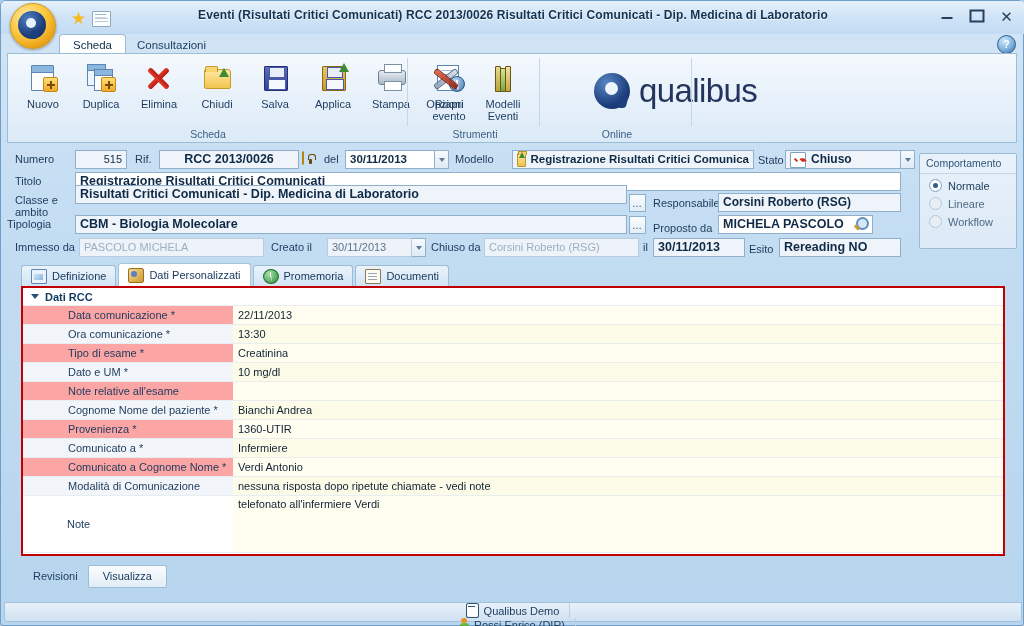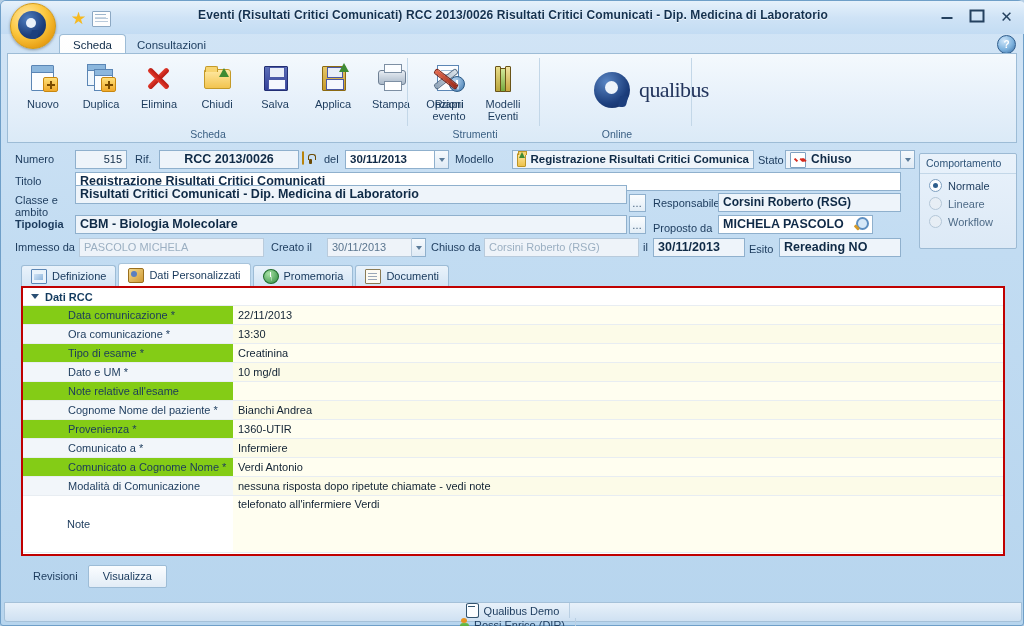--- a/index.html
+++ b/index.html
@@ -135,21 +135,21 @@
   .ic-books span{position:absolute;top:0;width:4px;height:24px;border:1px solid #6a5418;border-radius:1px 1px 0 0;}
   .ic-books span:nth-child(1){left:0;background:linear-gradient(180deg,#e8dd8a,#b9a53a);}
   .ic-books span:nth-child(2){left:5px;background:linear-gradient(180deg,#d4e79a,#75a93d);height:22px;top:2px;}
   .ic-books span:nth-child(3){left:10px;background:linear-gradient(180deg,#f0e2a0,#c8a63e);}
   
   .qlogo{position:absolute;left:52px;top:18px;display:flex;align-items:center;gap:9px;}
   .qmark{width:36px;height:36px;border-radius:50%;
     background:radial-gradient(circle at 35% 28%,#5a86c4 0%,#1d3f7d 62%,#11275a 100%);position:relative;}
   .qmark:after{content:"";position:absolute;left:11px;top:9px;width:13px;height:13px;border-radius:50%;background:#eef4fb;}
   .qmark .t{position:absolute;left:25px;top:24px;width:8px;height:11px;background:#1d3f7d;transform:skewX(-14deg);border-radius:0 0 3px 3px;}
-  .qtext{font-size:22px;color:#23355d;letter-spacing:-.6px;font-family:Liberation Serif, serif;}
+  .qtext{font-size:33px;color:#23355d;letter-spacing:-.6px;font-family:Liberation Sans, sans-serif;}
   
   .form{position:absolute;left:6px;top:146px;width:1010px;height:444px;}
   .lab{font-size:11px;color:#1b3a5c;}
   .fld{
     background:#fff;border:1px solid #8fb0cd;box-sizing:border-box;
     font-size:11px;color:#102a47;padding:0 4px;line-height:17px;height:19px;
     display:flex;align-items:center;overflow:hidden;white-space:nowrap;
   }
   .fld.ro{background:#eef4fa;color:#0f2a46;}
   .fld.dis{background:#eef3f9;color:#9bafc2;border-color:#b9cbdc;}
@@ -198,21 +198,21 @@
   .ti-prom:after{content:"";position:absolute;left:6px;top:2px;width:1.5px;height:5px;background:#fff;box-shadow:1px 4px 0 -.3px #fff;}
   .ti-doc{background:#fdfbf3;border:1px solid #8a7b55;border-radius:1px;}
   .ti-doc:after{content:"";position:absolute;left:2px;top:3px;width:9px;height:1px;background:#9aa7b8;box-shadow:0 3px 0 #9aa7b8,0 6px 0 #9aa7b8;}
   
   .gridwrap{
     position:absolute;left:14px;top:139px;width:984px;height:270px;
     border:2px solid #c00000;background:#fff;box-sizing:border-box;
   }
   .gridscroll{position:absolute;left:0;top:0;right:0;bottom:0;background:#fff;}
   .grow{display:flex;height:18px;border-bottom:1px solid #e8edf2;font-size:11px;}
-  .grow .c1{width:210px;box-sizing:border-box;padding-left:45px;display:flex;align-items:center;color:#1b3a5c;background:#84cc16;}
+  .grow .c1{width:210px;box-sizing:border-box;padding-left:45px;display:flex;align-items:center;color:#1b3a5c;background:#fca5a5;}
   .grow .c2{flex:1;box-sizing:border-box;padding-left:5px;display:flex;align-items:center;color:#123;background:#fffef0;}
   .grow.alt .c1{background:#f2f6fa;}
   .grow.alt .c2{background:#fcfbe8;}
   .ghdr{display:flex;height:17px;align-items:center;font-size:11px;font-weight:bold;color:#123a5e;background:#fff;padding-left:8px;gap:6px;border-bottom:1px solid #e8edf2;}
   .chev{display:inline-block;width:8px;height:8px;position:relative;}
   .chev:after{content:"";position:absolute;left:0;top:1px;border-left:4px solid transparent;border-right:4px solid transparent;border-top:5px solid #2a4f74;}
   .gnote{display:flex;min-height:57px;font-size:11px;}
   .gnote .c1{width:210px;box-sizing:border-box;padding-left:44px;display:flex;align-items:center;color:#1b3a5c;background:#fff;border-bottom:1px solid #e8edf2;}
   .gnote .c2{flex:1;box-sizing:border-box;padding-left:5px;padding-top:2px;color:#123;background:#fffef0;border-bottom:1px solid #e8edf2;}
   
@@ -414,21 +414,21 @@
 
     <div style="position:absolute;left:8px;top:47px;line-height:12px;" class="lab">
       <div>Classe e</div>
       <div>ambito</div>
     </div>
     <div class="fld ro b" style="position:absolute;left:68px;top:38px;width:552px;font-size:12.5px;">Risultati Critici Comunicati - Dip. Medicina di Laboratorio</div>
     <div class="ell" style="position:absolute;left:622px;top:47px;">…</div>
     <div style="position:absolute;left:646px;top:50px;" class="lab">Responsabile</div>
     <div class="fld ro b" style="position:absolute;left:711px;top:46px;width:183px;font-size:12px;">Corsini Roberto (RSG)</div>
 
-    <div style="position:absolute;left:8px;top:71px;font-weight:bold;" class="lab">Tipologia</div>
+    <div style="position:absolute;left:0;top:71px;" class="lab">Tipologia</div>
     <div class="fld ro b" style="position:absolute;left:68px;top:68px;width:552px;font-size:12.5px;">CBM - Biologia Molecolare</div>
     <div class="ell" style="position:absolute;left:622px;top:69px;">…</div>
     <div style="position:absolute;left:646px;top:75px;" class="lab">Proposto da</div>
     <div class="fld b" style="position:absolute;left:711px;top:68px;width:155px;font-size:12.5px;justify-content:space-between;">
       <span>MICHELA PASCOLO</span>
       <span class="magn"></span>
     </div>
 
     <div style="position:absolute;left:8px;top:94px;" class="lab">Immesso da</div>
     <div class="fld dis" style="position:absolute;left:72px;top:91px;width:185px;">PASCOLO MICHELA</div>

